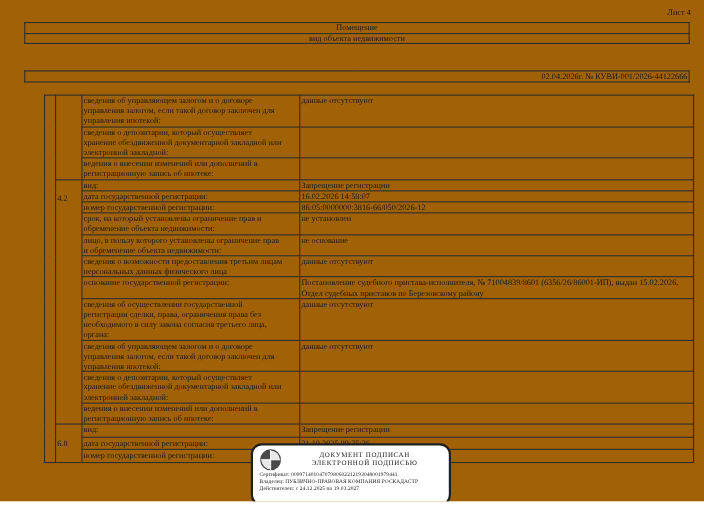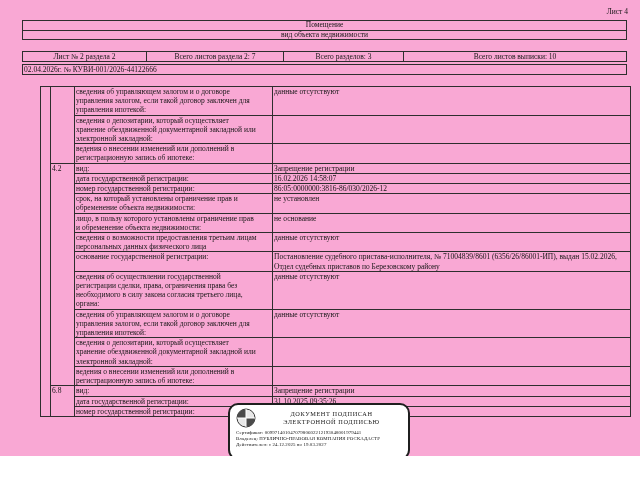--- a/index.html
+++ b/index.html
@@ -1,30 +1,30 @@
 <!DOCTYPE html>
 <html><head>
 <meta charset="utf-8">
 <style>
   html,body{margin:0;padding:0;background:#ffffff;}
   .page{
-    position:relative;width:640px;height:456px;background:#f9a8d4;
+    position:relative;width:640px;height:456px;background:#a16207;
     font-family:"Liberation Serif","DejaVu Serif",serif;color:#161616;overflow:hidden;
   }
   table{border-collapse:collapse;table-layout:fixed;}
   td{border:1px solid #2e2e2e;vertical-align:top;padding:0 1px;font-size:7.5px;line-height:9.2px;overflow:hidden;}
   .sheet-label{position:absolute;top:7px;left:578px;width:50px;font-size:7.5px;text-align:right;}
   .t1{position:absolute;left:22px;top:20px;width:605px;}
   .t1 td{text-align:center;height:8px;line-height:8.6px;}
   .t2{position:absolute;left:22px;top:51px;width:605px;}
   .t2 td{text-align:center;height:9px;line-height:9.4px;}
-  .t3{position:absolute;left:22px;top:64px;width:605px;}
+  .t3{position:absolute;left:22px;top:64px;width:605px;text-align:right;}
   .t3 td{height:8px;line-height:9px;}
   .main{position:absolute;left:40px;top:86px;width:591px;}
-  .main td.num{padding:0 1px;font-size:7.5px;}
+  .main td.num{padding:12px 1px;font-size:7.5px;}
   .main td.lbl{padding-right:14px;}
   .footer{position:absolute;left:43px;top:425px;width:579px;}
   .footer td{height:10px;}
   .footer td.cap{text-align:center;height:12px;line-height:12px;}
   .stamp{
     position:absolute;left:228px;top:403px;width:182px;height:57px;
     background:#ffffff;border:2px solid #1f1f1f;border-radius:10px;z-index:5;
     padding:3px 6px 2px 6px;box-sizing:border-box;
   }
   .stamp-head{display:flex;align-items:center;gap:5px;}
@@ -43,30 +43,20 @@
     <tbody>
         <tr>
           <td>Помещение</td>
         </tr>
     <tr>
           <td>вид объекта недвижимости</td>
         </tr>
   </tbody>
     </table>
 
-  <table class="t2">
-    <tbody>
-        <tr>
-      <td style="width:121px">Лист № 2 раздела 2</td>
-      <td style="width:134px">Всего листов раздела 2: 7</td>
-      <td style="width:117px">Всего разделов: 3</td>
-      <td>Всего листов выписки: 10</td>
-    </tr>
-  </tbody>
-    </table>
 
   <table class="t3">
     <tbody>
         <tr>
       <td colspan="2">02.04.2026г. № КУВИ-001/2026-44122666</td>
     </tr>
   </tbody>
     </table>
 
   <table class="main">
@@ -89,21 +79,21 @@
       <td class="num" rowspan="11">4.2</td>
       <td class="lbl">вид:</td>
       <td>Запрещение регистрации</td>
     </tr>
     <tr>
       <td class="lbl">дата государственной регистрации:</td>
       <td>16.02.2026 14:58:07</td>
     </tr>
     <tr>
       <td class="lbl">номер государственной регистрации:</td>
-      <td>86:05:0000000:3816-86/030/2026-12</td>
+      <td>86:05:0000000:3816-66/050/2026-12</td>
     </tr>
     <tr>
       <td class="lbl">срок, на который установлены ограничение прав и обременение объекта недвижимости:</td>
       <td>не установлен</td>
     </tr>
     <tr>
       <td class="lbl">лицо, в пользу которого установлены ограничение прав и обременение объекта недвижимости:</td>
       <td>не основание</td>
     </tr>
     <tr>

